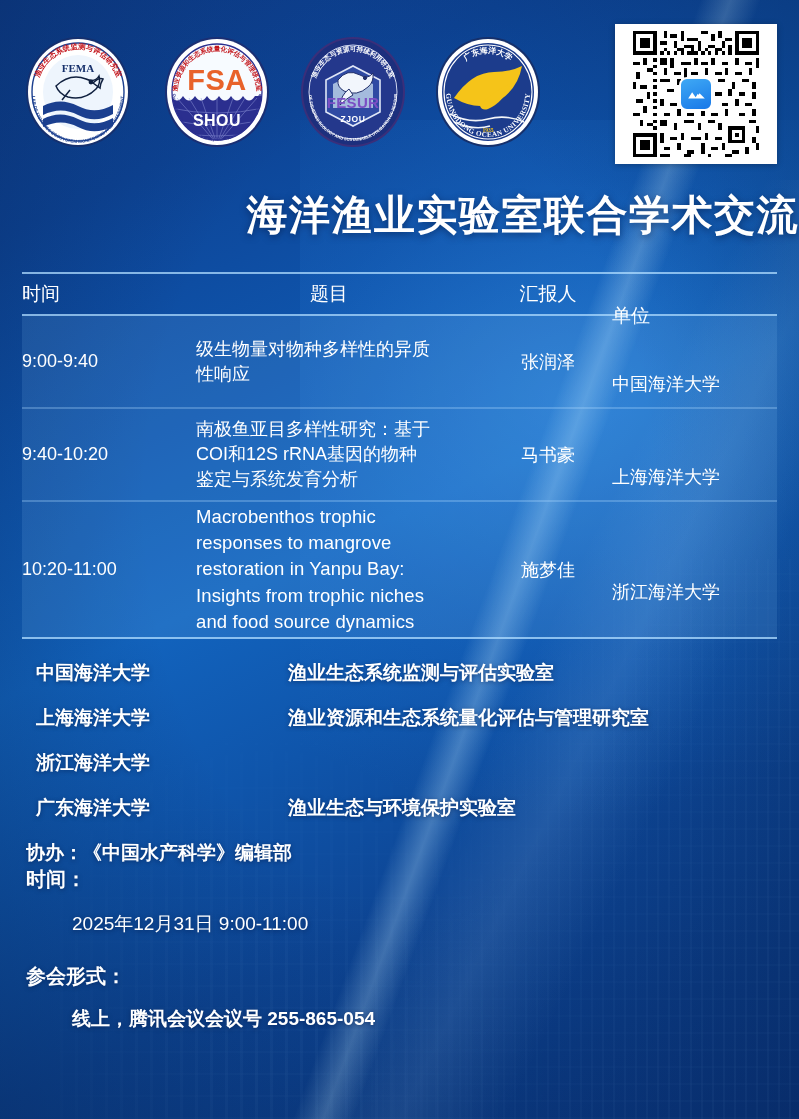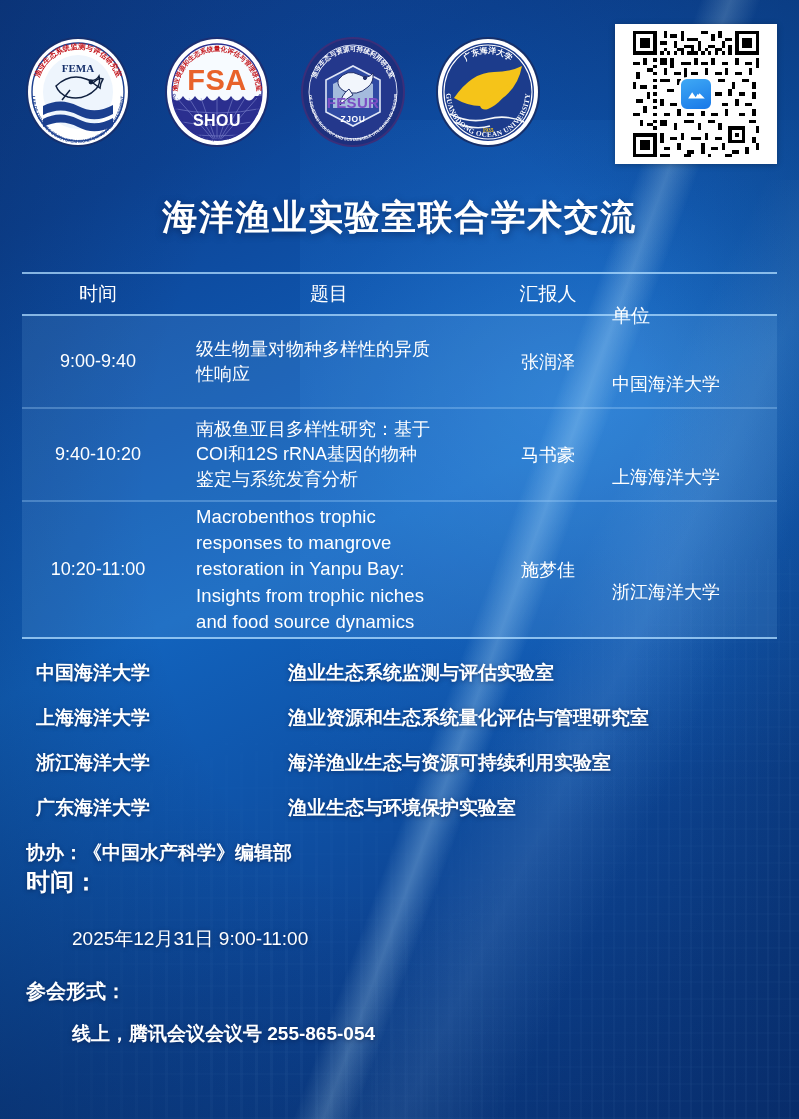--- a/index.html
+++ b/index.html
@@ -133,24 +133,24 @@
     margin-left: -17px; margin-top: -17px;
     background: linear-gradient(160deg, #3fa9f5 0%, #1878e8 100%);
     border-radius: 8px;
     border: 2px solid #ffffff;
     display: flex; align-items: center; justify-content: center;
   }
 
   
   .title {
     position: absolute;
-    top: 194px; left: 0;
+    top: 188px; left: 0;
     width: 799px;
-    text-align: center;
-    font-size: 35px;
+    text-align: right;
+    font-size: 41px;
     font-weight: bold;
     color: #ffffff;
     letter-spacing: 1.5px;
     text-shadow: 0 2px 7px rgba(0,20,60,0.55);
   }
 
   
   .schedule {
     position: absolute;
     top: 272px; left: 22px;
@@ -172,21 +172,21 @@
     color: #ffffff;
     font-size: 18px;
     background: rgba(150,205,255,0.13);
     border-bottom: 2px solid rgba(175,220,255,0.30);
   }
   .sched-body.last { border-bottom: 2px solid rgba(175,220,255,0.75); }
   .r1 { height: 93px; }
   .r2 { height: 93px; }
   .r3 { height: 137px; }
 
-  .c-time  { width: 152px; text-align: center; flex: none; }
+  .c-time  { width: 152px; text-align: left; flex: none; }
   .c-title { width: 310px; flex: none; padding-left: 22px; line-height: 1.38; }
   .c-speak { width: 128px; text-align: center; flex: none; }
   .c-unit  { width: 165px; text-align: left; flex: none; margin-top: 44px; }
 
   .sched-head .c-title { text-align: center; padding-left: 0; }
 
   .en-title {
     font-size: 18.5px;
     line-height: 1.42;
     letter-spacing: 0.1px;
@@ -216,23 +216,23 @@
   .org-name { width: 252px; flex: none; }
   .org-lab  { flex: 1; }
 
   .coorg {
     font-size: 19px;
     font-weight: bold;
     margin-top: 6px;
     text-shadow: 0 1px 4px rgba(0,20,60,0.5);
   }
   .time-label {
-    font-size: 24px;
+    font-size: 20px;
     font-weight: bold;
-    margin-bottom: 28px;
+    margin-bottom: 18px;
     text-shadow: 0 1px 4px rgba(0,20,60,0.5);
   }
   .time-value {
     font-size: 19px;
     padding-left: 46px;
     margin-bottom: 26px;
     text-shadow: 0 1px 4px rgba(0,20,60,0.5);
   }
   .mode-label {
     font-size: 20px;
@@ -589,21 +589,20 @@
     <div class="org-row">
       <div class="org-name">中国海洋大学</div>
       <div class="org-lab">渔业生态系统监测与评估实验室</div>
     </div>
     <div class="org-row">
       <div class="org-name">上海海洋大学</div>
       <div class="org-lab">渔业资源和生态系统量化评估与管理研究室</div>
     </div>
     <div class="org-row">
       <div class="org-name">浙江海洋大学</div>
-      <div class="org-lab">海洋渔业生态与资源可持续利用实验室</div>
     </div>
     <div class="org-row">
       <div class="org-name">广东海洋大学</div>
       <div class="org-lab">渔业生态与环境保护实验室</div>
     </div>
 
     <div class="coorg">协办：《中国水产科学》编辑部</div>
 
     <div class="time-label">时间：</div>
     <div class="time-value">2025年12月31日  9:00-11:00</div>

